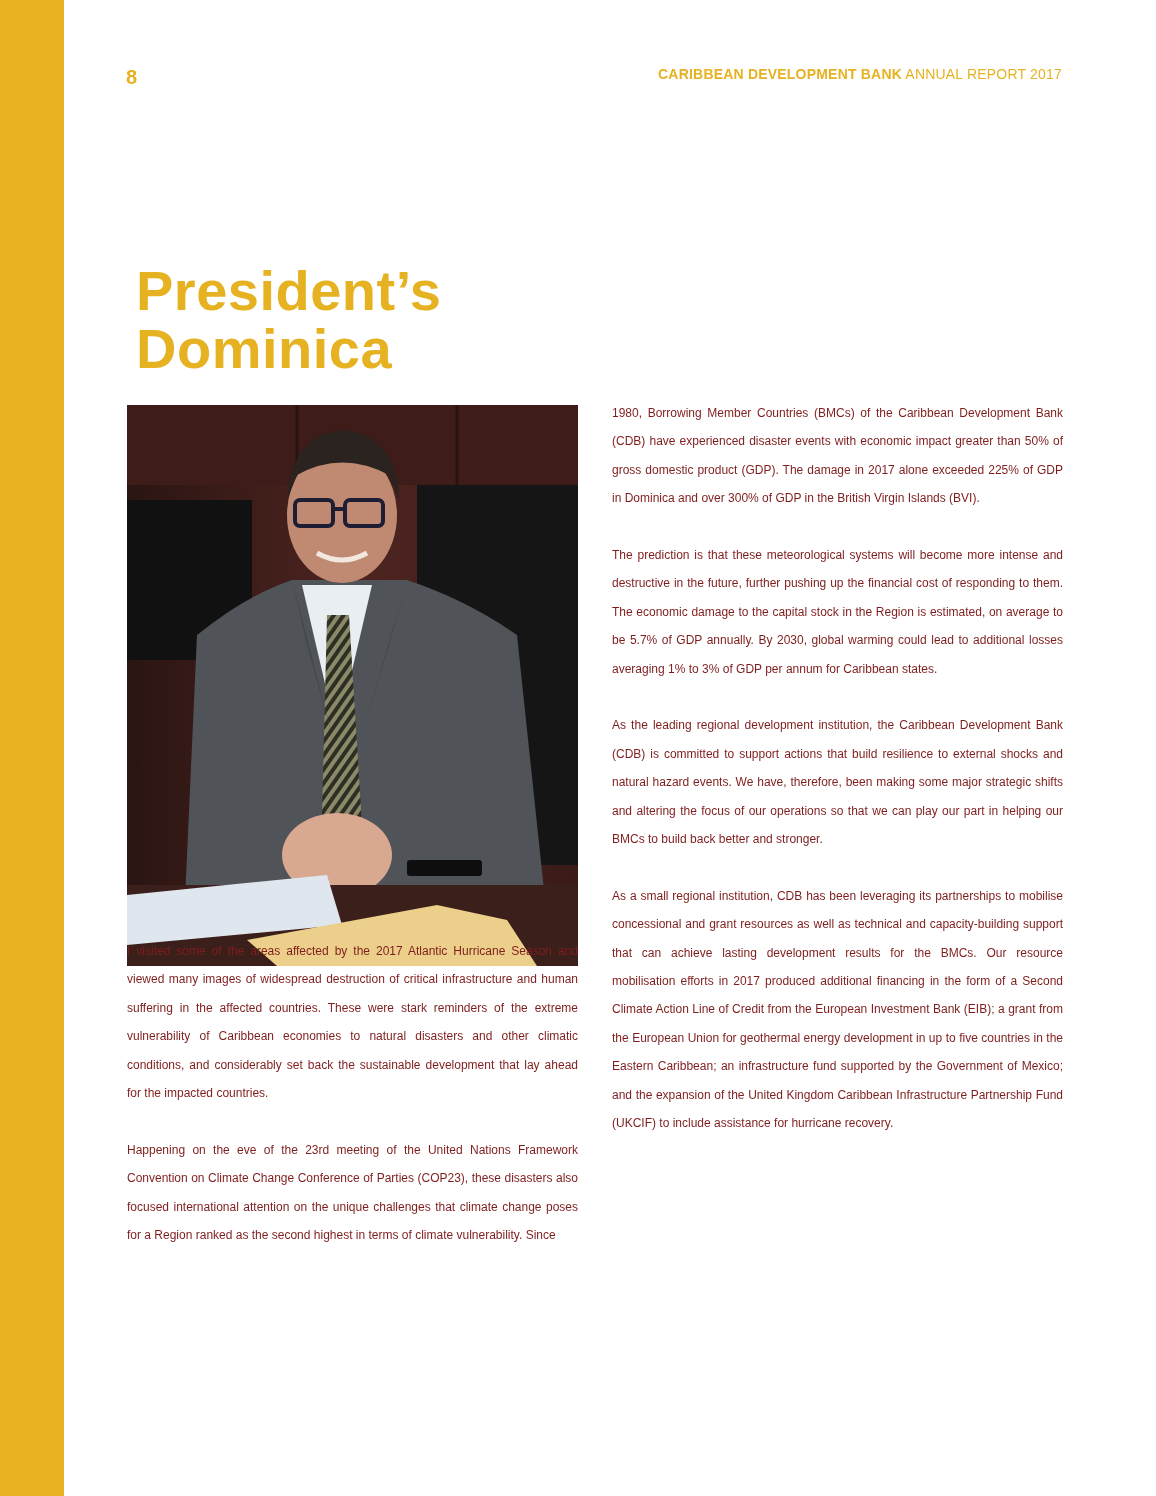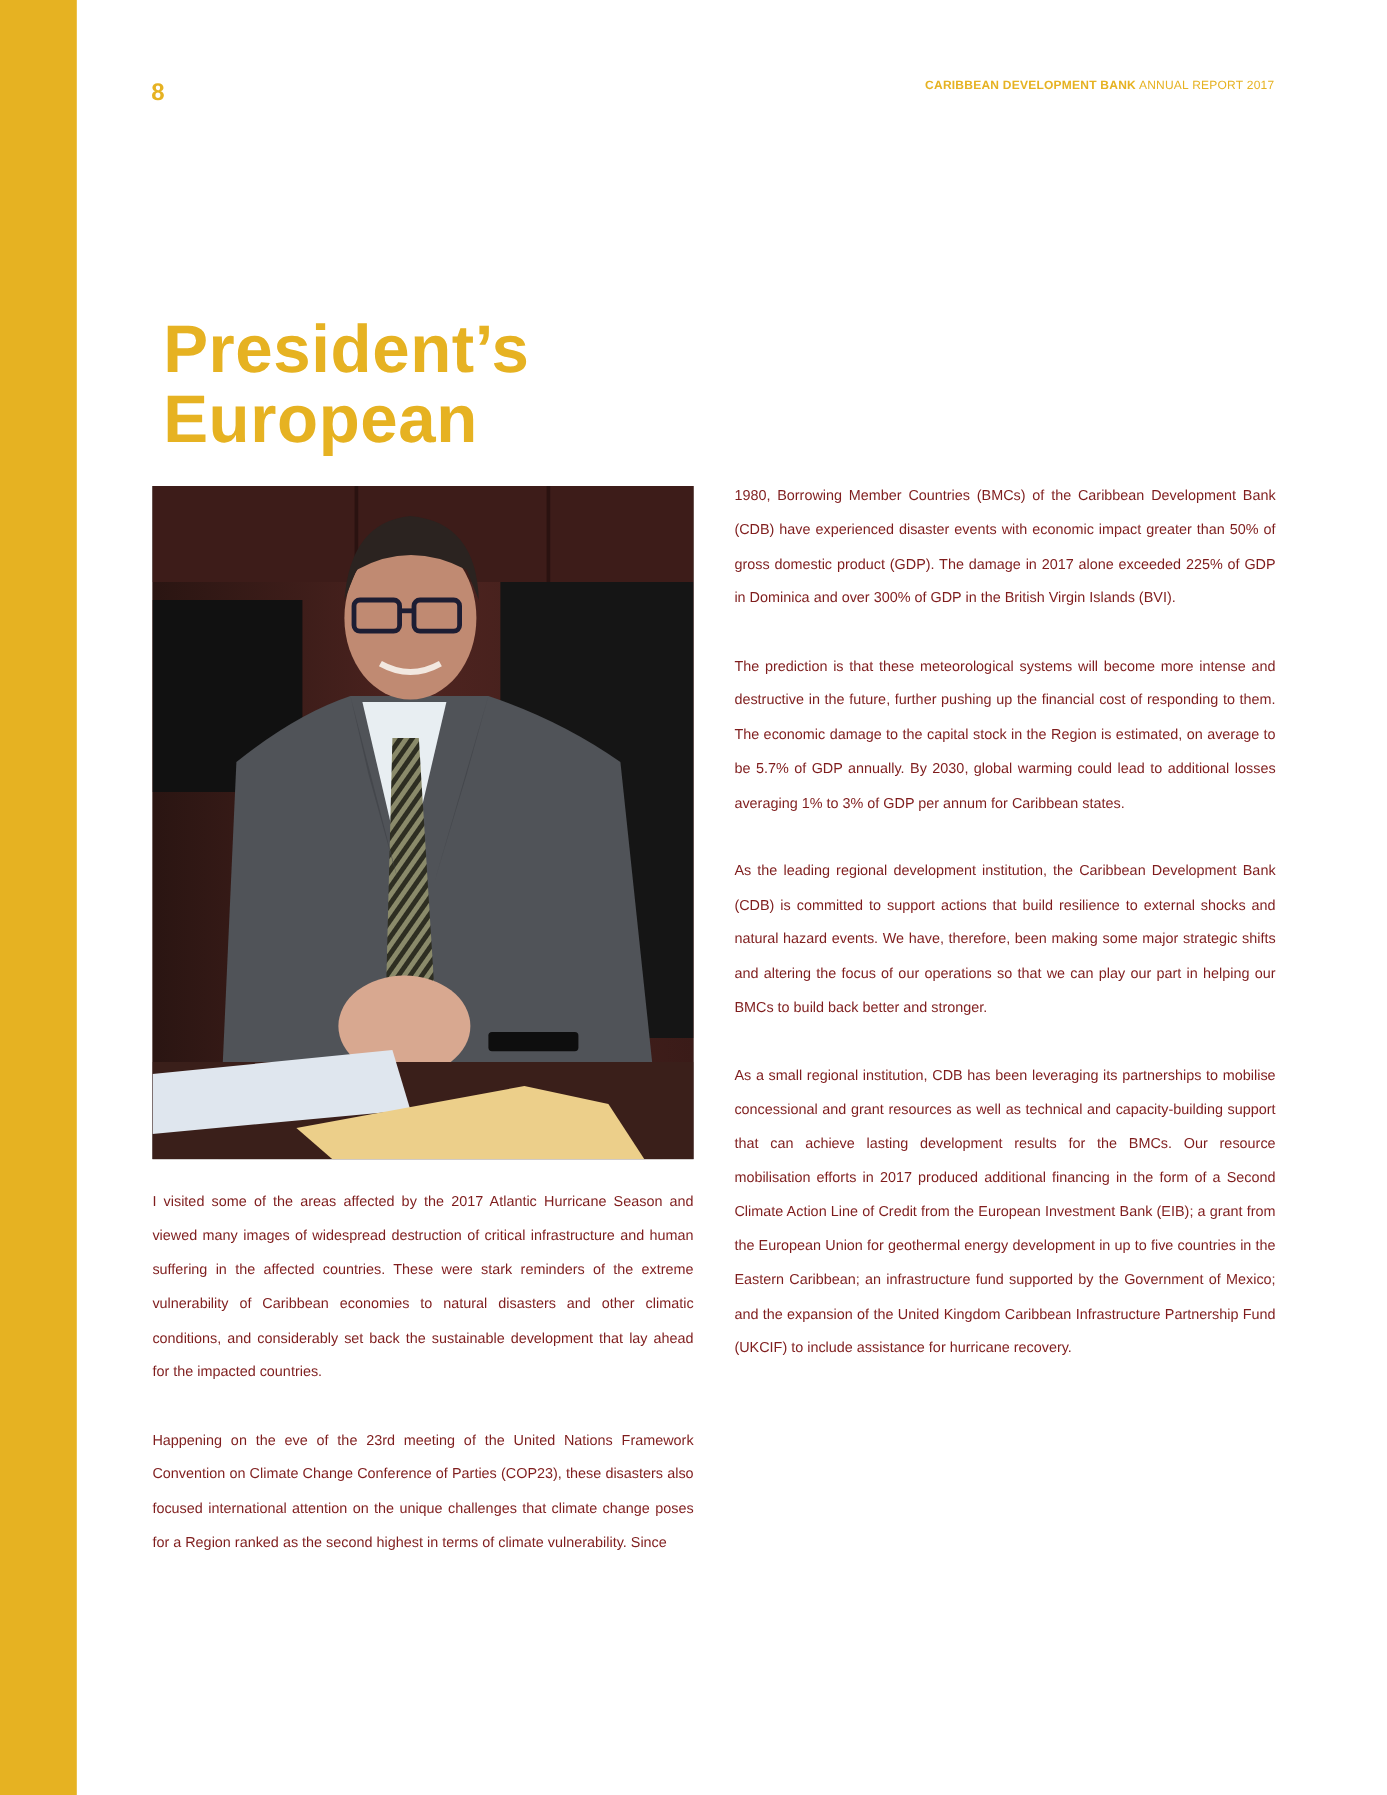--- a/index.html
+++ b/index.html
@@ -3,43 +3,43 @@
 <meta charset="utf-8">
 <style>
   html, body { margin: 0; padding: 0; }
   body {
     width: 1156px; height: 1496px; position: relative; overflow: hidden;
     background: #ffffff;
     font-family: "Liberation Sans", "DejaVu Sans", sans-serif;
   }
   .side-bar { position: absolute; left: 0; top: 0; width: 64px; height: 1496px; background: #e6b222; }
   .page-number { position: absolute; left: 126px; top: 66px; font-size: 20px; font-weight: bold; color: #e6b222; }
-  .running-header { position: absolute; right: 94px; top: 66px; font-size: 10px; color: #e6b222; letter-spacing: 0.2px; }
+  .running-header { position: absolute; right: 94px; top: 66px; font-size: 14px; color: #e6b222; letter-spacing: 0.2px; }
   .running-header .brand { font-weight: bold; }
   .title { position: absolute; left: 124px; top: 250px; margin: 12px; font-size: 56px; line-height: 58px; font-weight: bold; color: #e6b222; letter-spacing: 0.5px; }
   .photo { position: absolute; left: 127px; top: 405px; width: 451px; height: 561px; overflow: hidden; background: #3a1e1a; }
   .col { position: absolute; width: 451px; font-size: 12px; line-height: 28.4px; color: #7f1d1d; text-align: justify; }
   .col p { margin: 0 0 28.4px 0; }
-  .col-left { left: 127px; top: 987px; }
+  .col-left { left: 127px; top: 937px; }
   .col-right { left: 612px; top: 399px; }
 </style>
 </head>
 <body>
 
 <div class="side-bar"></div>
 
 <div class="page-number">8</div>
 
 <div class="running-header">
   <span class="brand">CARIBBEAN DEVELOPMENT BANK</span><span> ANNUAL REPORT 2017</span>
 </div>
 
 <h1 class="title">
   <span>President’s</span><br>
-  <span>European</span>
+  <span>Dominica</span>
 </h1>
 
 <div class="photo">
   <svg width="451" height="561" viewBox="0 0 451 561" xmlns="http://www.w3.org/2000/svg">
     <defs>
       <linearGradient id="wall" x1="0" x2="1" y1="0" y2="0">
         <stop offset="0" stop-color="#2a1512"></stop>
         <stop offset="0.5" stop-color="#4e2420"></stop>
         <stop offset="1" stop-color="#3a1b18"></stop>
       </linearGradient>

